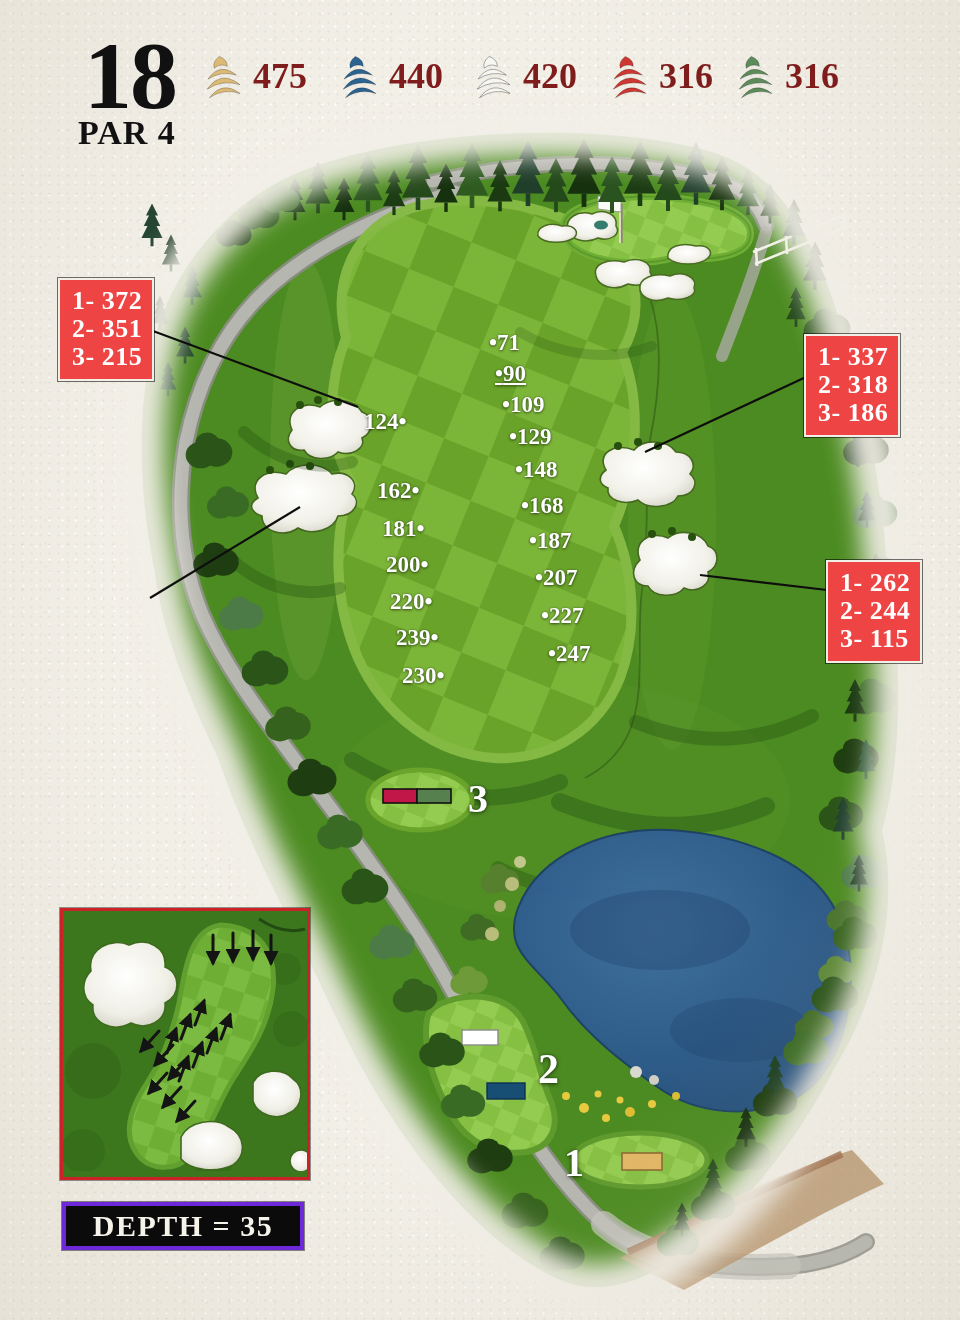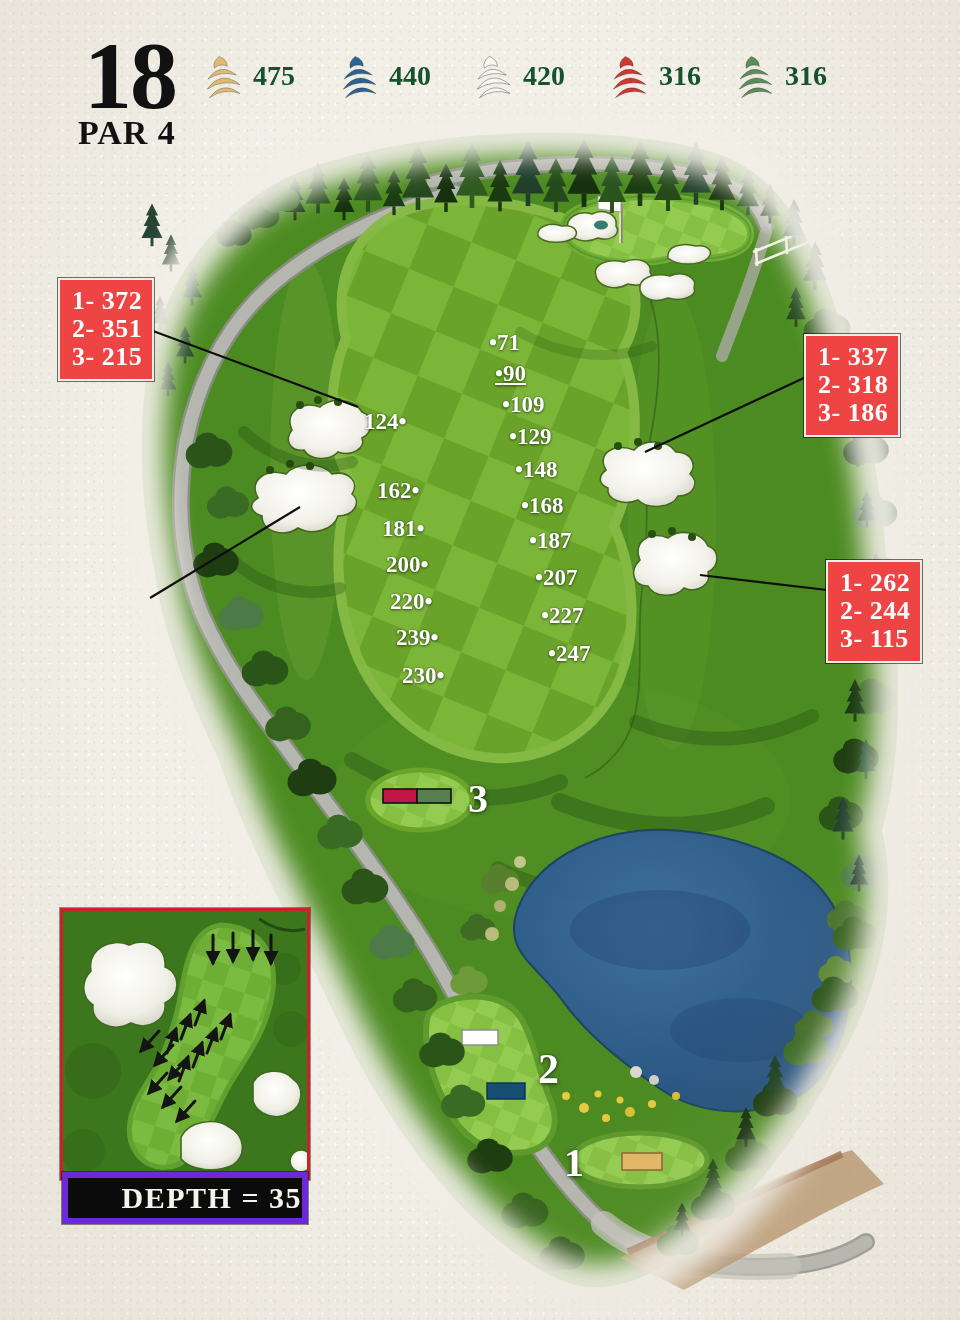--- a/index.html
+++ b/index.html
@@ -20,43 +20,43 @@
     background:radial-gradient(ellipse at 50% 45%, rgba(0,0,0,0) 55%, rgba(196,188,168,.26) 100%);}
   .overlay{position:absolute;z-index:3;}
 
   
   .hole-number{left:84px;top:28px;font-size:96px;font-weight:700;color:#111;line-height:1;letter-spacing:-2px;}
   .par-label{left:78px;top:114px;font-size:34px;font-weight:700;color:#111;letter-spacing:1px;}
 
   
   .legend-item{top:54px;display:flex;align-items:center;gap:9px;}
   .legend-item svg{transform:rotate(-8deg);}
-  .legend-yardage{font-size:28px;font-weight:700;color:#14532d;}
+  .legend-yardage{font-size:36px;font-weight:700;color:#7f1d1d;}
 
   
   .ym{position:absolute;z-index:3;color:#fff;font-size:23px;font-weight:700;line-height:1;
       text-shadow:0 1px 3px rgba(0,0,0,.55),0 0 2px rgba(0,0,0,.3);white-space:nowrap;}
   .ym .dot{font-size:23px;}
 
   
   .callout{position:absolute;z-index:4;background:#ef4444;border:2px solid #f2efe6;
       color:#fff;font-size:26px;font-weight:700;line-height:28px;padding:7px 10px 8px 12px;
       box-shadow:0 0 0 1px rgba(0,0,0,.55);white-space:nowrap;}
   .callout div{letter-spacing:.5px;}
 
   
   .tee-label{position:absolute;z-index:3;color:#fff;font-weight:700;
       text-shadow:0 1px 4px rgba(0,0,0,.6),0 0 2px rgba(0,0,0,.4);line-height:1;}
 
   
   .inset{position:absolute;left:60px;top:908px;width:244px;height:266px;z-index:4;
       border:3px solid #cc2127;background:#3c771e;box-shadow:0 0 0 1px rgba(0,0,0,.4);}
-  .depth-box{position:absolute;left:62px;top:1172px;width:234px;height:40px;z-index:4;
-      background:#0b0b0b;border:6px solid #6d28d9;color:#f5f3ea;
-      display:flex;align-items:center;justify-content:flex-end;
+  .depth-box{position:absolute;left:62px;top:1202px;width:234px;height:40px;z-index:4;
+      background:#0b0b0b;border:4px solid #6d28d9;color:#f5f3ea;
+      display:flex;align-items:center;justify-content:center;
       font-size:30px;font-weight:700;letter-spacing:1.5px;box-shadow:0 0 0 1px rgba(0,0,0,.45);}
 </style>
 </head>
 <body>
 
 <div id="stage">
 
 <svg id="scene" width="960" height="1320" viewBox="0 0 960 1320">
   <defs>
     <pattern id="fw" width="96" height="96" patternUnits="userSpaceOnUse" patternTransform="rotate(22)">

